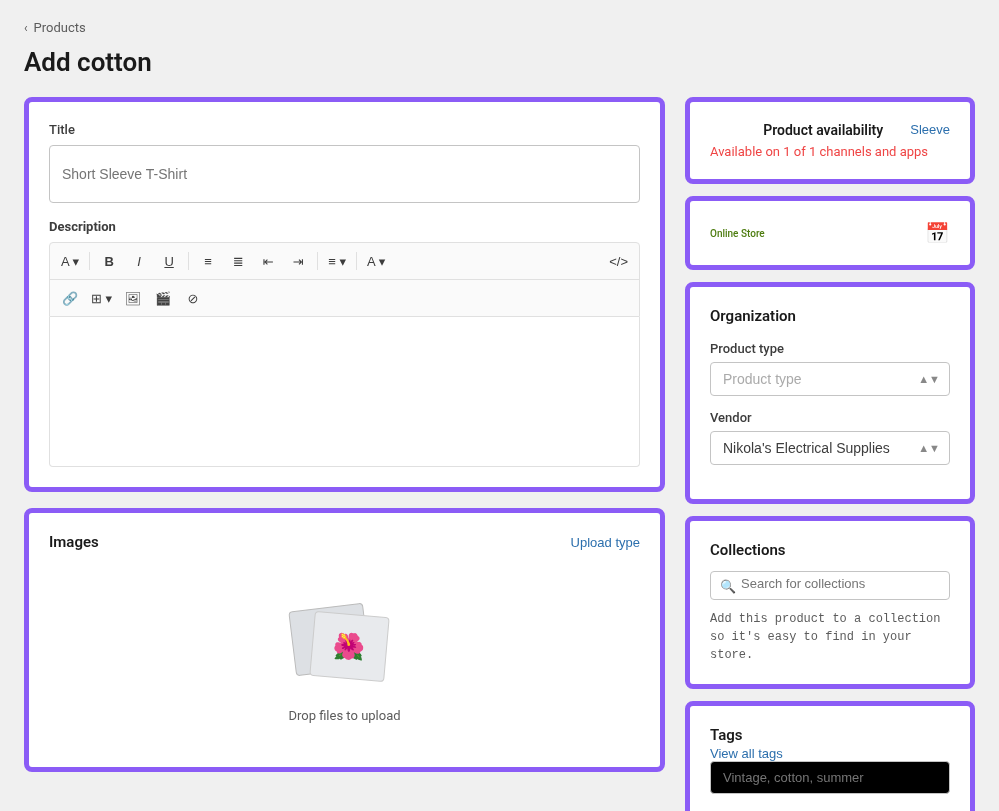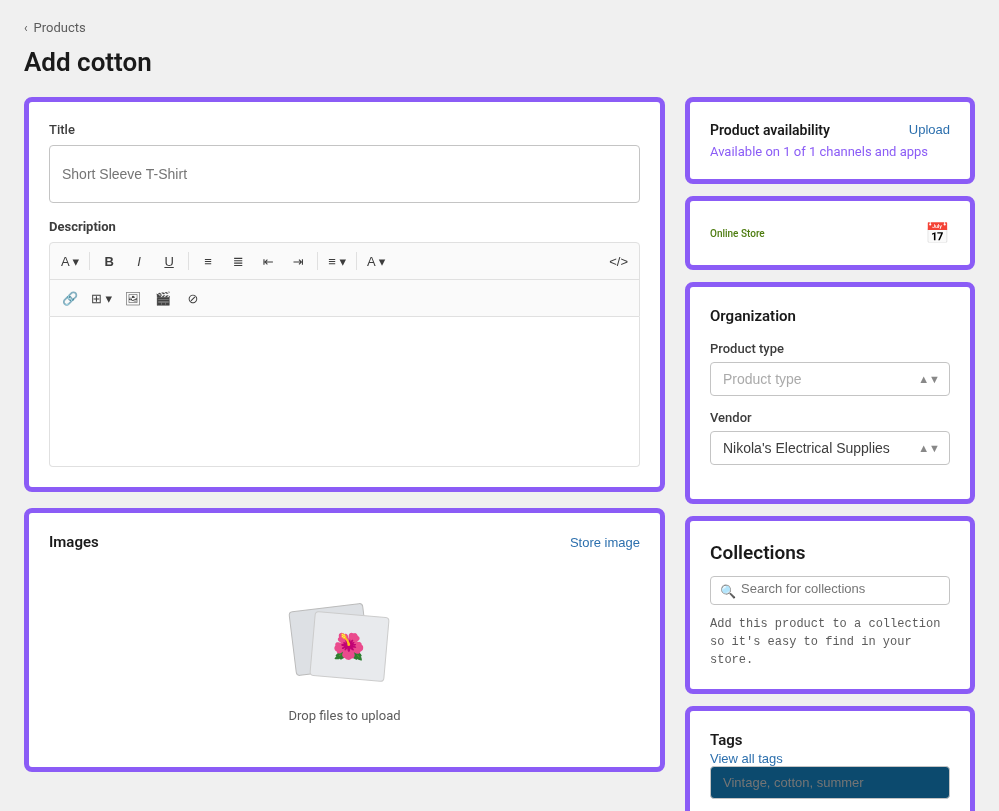--- a/index.html
+++ b/index.html
@@ -174,35 +174,35 @@
     }
 
     
     .availability-card .card-title {
       font-size: 14px;
       font-weight: 600;
       color: #1a1a1a;
     }
     .availability-header {
       display: flex;
-      justify-content: space-between;
+      justify-content: flex-end;
       align-items: flex-start;
       gap: 27px;
     }
     .manage-link {
       color: #2c6fad;
       font-size: 13px;
       font-weight: 500;
       cursor: pointer;
       background: none;
       border: none;
     }
     .availability-sub {
       font-size: 13px;
-      color: #8b5cf6;
+      color: #ef4444;
       margin-top: 6px;
     }
 
     .online-store-card {
       display: flex;
       justify-content: space-between;
       align-items: center;
     }
     .online-store-title {
       font-size: 10px;
@@ -252,21 +252,21 @@
       position: absolute;
       right: 10px;
       top: 50%;
       transform: translateY(-50%);
       font-size: 11px;
       color: #888;
       pointer-events: none;
     }
 
     .collections-card .collections-title {
-      font-size: 19px;
+      font-size: 15px;
       font-weight: 600;
       margin-bottom: 12px;
       color: #1a1a1a;
     }
     .search-wrapper {
       position: relative;
       margin-bottom: 10px;
     }
     .search-icon-inner {
       position: absolute;
@@ -309,21 +309,21 @@
       display: block;
     }
     .tags-input {
       width: 100%;
       border: 1px solid #c4c4c4;
       border-radius: 4px;
       padding: 8px 12px;
       font-size: 13px;
       color: #aaa;
       outline: none;
-      background: #0c4a6e;
+      background: #000000;
     }
   </style>
 </head>
 <body>
 
 <div class="page">
 
   <div class="breadcrumb">
     <span class="breadcrumb-chevron">‹</span>
     <span class="breadcrumb-link">Products</span>
@@ -368,21 +368,21 @@
             <button class="tb-btn">🎬</button>
             <button class="tb-btn">⊘</button>
           </div>
         </div>
         <div class="editor-area" contenteditable="true" style=""></div>
       </div>
 
       <div class="card">
         <div class="images-card-header">
           <span class="images-title">Images</span>
-          <button class="upload-link">Store image</button>
+          <button class="upload-link">Upload type</button>
         </div>
         <div class="drop-zone">
           <div class="drop-icon">
 
             <div style="position:relative; width:110px; height:90px;">
               <div style="
                 position:absolute;
                 width:75px; height:65px;
                 background:#dde0e4;
                 border-radius:4px;
@@ -406,21 +406,21 @@
           <span class="drop-text">Drop files to upload</span>
         </div>
       </div>
     </div>
 
     <div class="side-col">
 
       <div class="card availability-card">
         <div class="availability-header">
           <span class="card-title">Product availability</span>
-          <button class="manage-link">Upload</button>
+          <button class="manage-link">Sleeve</button>
         </div>
         <div class="availability-sub">Available on 1 of 1 channels and apps</div>
       </div>
 
       <div class="card online-store-card">
         <span class="online-store-title">Online Store</span>
         <span class="calendar-icon">📅</span>
       </div>
 
       <div class="card org-card">

